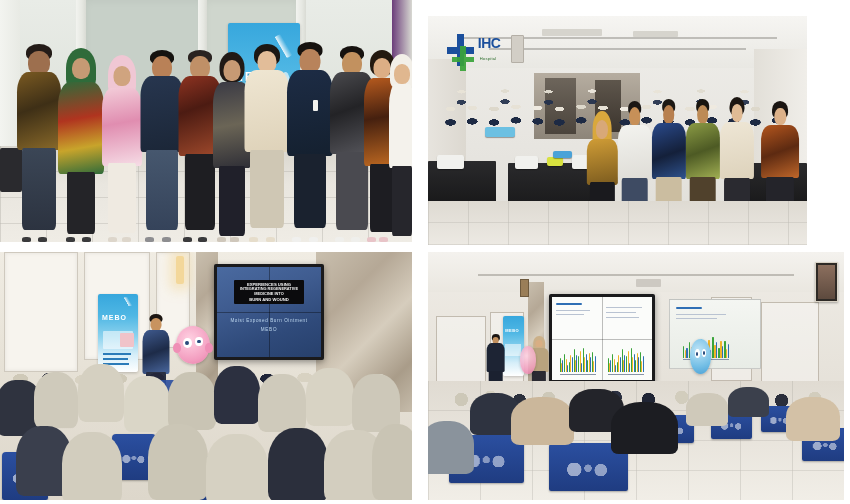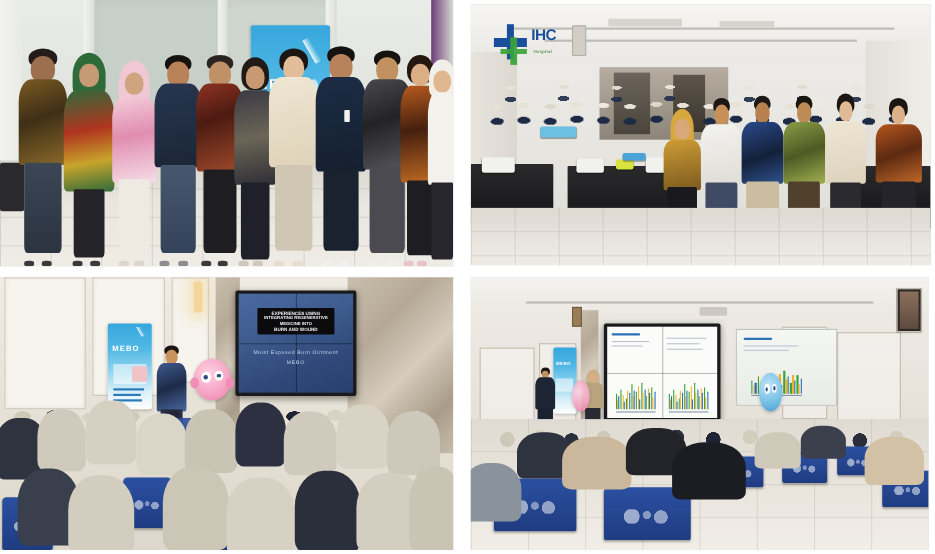--- a/index.html
+++ b/index.html
@@ -19,21 +19,21 @@
     grid-template-rows: 245px 259px;
   }
   .photo-cell { position:relative; overflow:hidden; background:#ffffff; }
   .photo {
     position:absolute; overflow:hidden;
     background:#cfcfc8;
   }
 
   
   .cell-tl .photo { left:0;  top:0;   width:412px; height:242px; }
-  .cell-tr .photo { left:10px; top:4px; width:418px; height:237px; }
+  .cell-tr .photo { left:10px; top:16px; width:379px; height:237px; }
   .cell-bl .photo { left:0;  top:7px;  width:412px; height:248px; }
   .cell-br .photo { left:10px; top:7px; width:416px; height:248px; }
   .tile-grid{
     position:absolute; left:0; right:0; bottom:0;
     background-image:
       linear-gradient(90deg, rgba(160,158,150,.5) 1px, transparent 1px),
       linear-gradient(0deg, rgba(160,158,150,.45) 1px, transparent 1px);
   }
 
   

